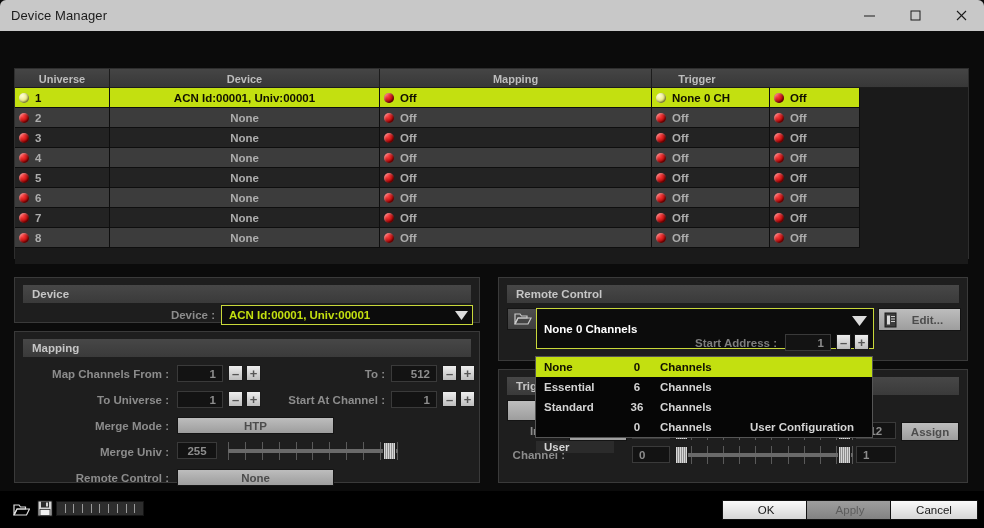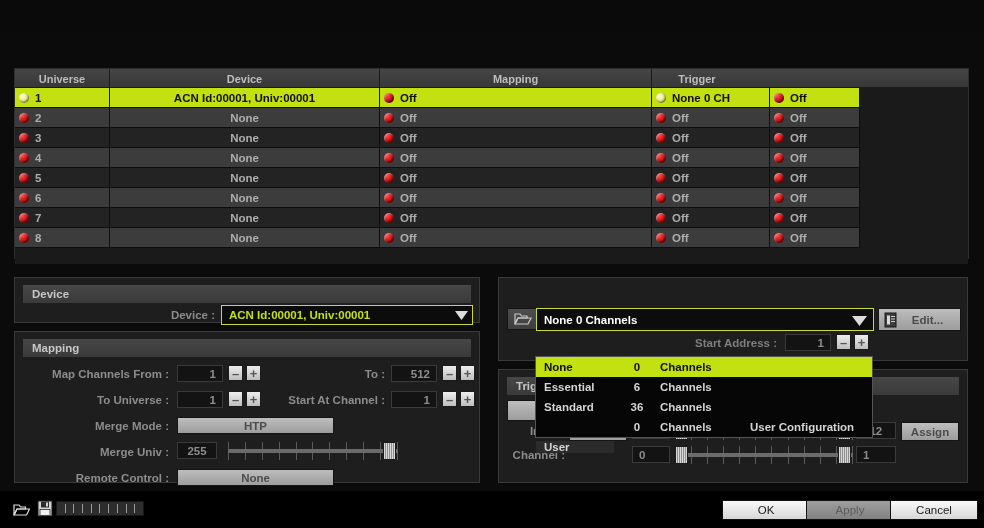--- a/index.html
+++ b/index.html
@@ -231,20 +231,41 @@
     border: 1px solid #111;
   }
   .foot-btn.enabled { background: linear-gradient(#fafafa, #d6d6d6); color: #1a1a1a; }
   .foot-btn.disabled { background: linear-gradient(#9e9e9e, #828282); color: #5d5d5d; }
 </style>
 </head>
 <body>
 
 <div id="app">
 
+  <div class="titlebar">
+    <div class="title-text">Device Manager</div>
+    <div class="win-btns">
+      <div class="win-btn">
+        <svg width="13" height="13" viewBox="0 0 13 13">
+            <line x1="1" y1="7" x2="12" y2="7" stroke="#1c1c1c" stroke-width="1"></line>
+          </svg>
+      </div>
+      <div class="win-btn">
+        <svg width="13" height="13" viewBox="0 0 13 13">
+            <rect x="2" y="2" width="9" height="9" fill="none" stroke="#1c1c1c" stroke-width="1"></rect>
+          </svg>
+      </div>
+      <div class="win-btn">
+        <svg width="13" height="13" viewBox="0 0 13 13">
+            <line x1="2" y1="2" x2="11" y2="11" stroke="#1c1c1c" stroke-width="1.1"></line>
+            <line x1="11" y1="2" x2="2" y2="11" stroke="#1c1c1c" stroke-width="1.1"></line>
+          </svg>
+      </div>
+    </div>
+  </div>
 
   <div class="body">
 
 
     <div class="table-wrap">
       <div class="tbl-head">
         <div class="th c-univ">Universe</div>
         <div class="th c-dev">Device</div>
         <div class="th c-map">Mapping</div>
         <div class="th c-trg">Trigger</div>
@@ -495,27 +516,28 @@
         </div>
         <div class="track"></div>
         <div class="knob" style="left:155px;"></div>
       </div>
 
       <div class="lbl" style="position:absolute; left:40px; top:140px; width:114px;">Remote Control :</div>
       <div class="btn-gray" style="position:absolute; left:162px; top:137px; width:157px;">None</div>
     </div>
 
     <div class="group" style="left:498px; top:246px; width:470px; height:84px;">
+      <div class="group-title">Remote Control</div>
       <div class="btn-dark" style="position:absolute; left:8px; top:30px; width:32px; height:22px;">
         <svg width="18" height="14" viewBox="0 0 18 14">
           <path d="M1 12 L1 2 L6 2 L7.5 4 L13 4 L13 6 L4 6 L1 12 Z" fill="none" stroke="#c9c9c9" stroke-width="1.2"></path>
           <path d="M4 6 L17 6 L14 12 L1 12 Z" fill="none" stroke="#c9c9c9" stroke-width="1.2"></path>
         </svg>
       </div>
-      <div class="combo" style="position:absolute; left:37px; top:30px; width:338px; height:23px;">
+      <div class="combo" style="position:absolute; left:37px; top:30px; width:338px; height:41px;">
         <span class="combo-val" style="color:#ffffff;">None  0 Channels</span>
         <span class="combo-arrow" style="top:4px; right:6px;">
           <svg width="15" height="10" viewBox="0 0 15 10">
               <polygon points="0,0 15,0 7.5,10" fill="#dcdcdc"></polygon>
             </svg>
         </span>
       </div>
       <div class="btn-gray" style="position:absolute; left:379px; top:30px; width:83px; height:23px;">
         <span style="position:absolute; left:5px; top:3px;">
           <svg width="13" height="16" viewBox="0 0 13 16">

